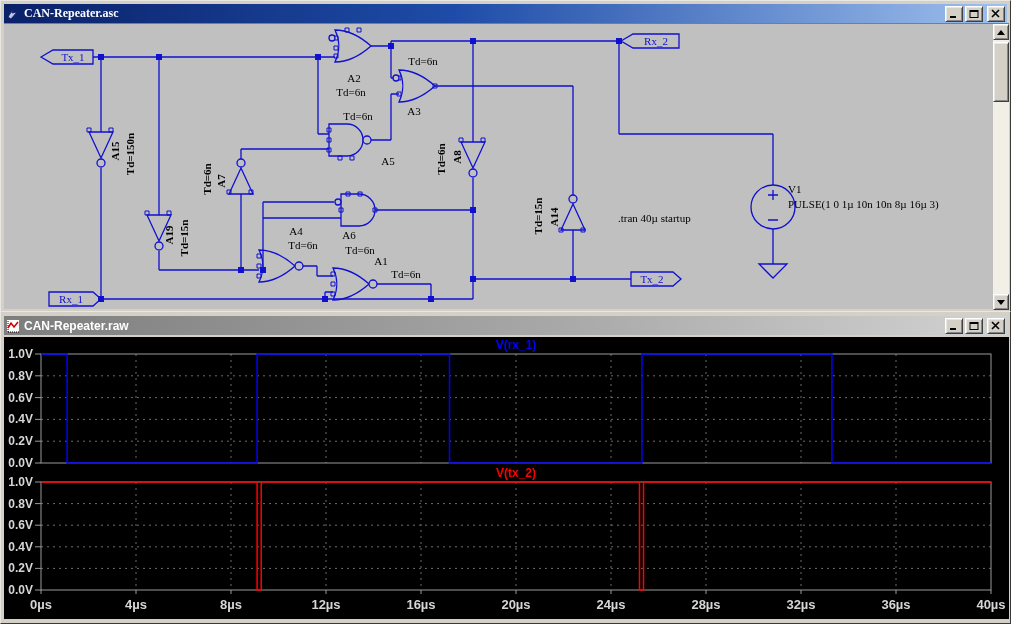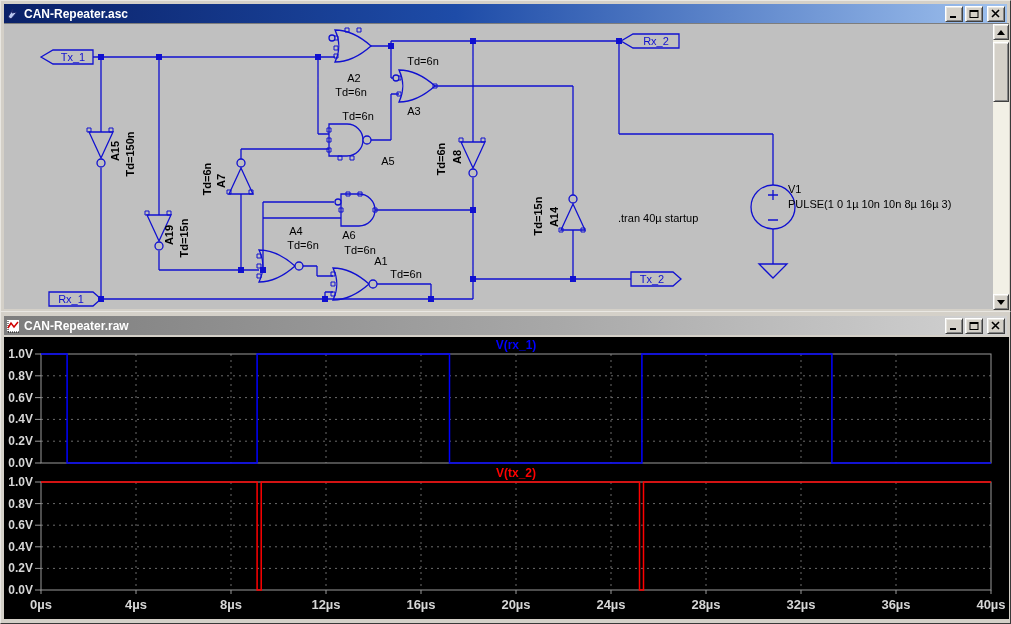--- a/index.html
+++ b/index.html
@@ -61,21 +61,21 @@
   .tick{stroke:#9a9a9a;stroke-width:1;}
   .frame{fill:none;stroke:#9a9a9a;stroke-width:1;}
   .ylab{fill:#d6d6d6;font:bold 12px "Liberation Sans",sans-serif;text-anchor:end;}
   .xlab{fill:#d6d6d6;font:bold 13px "Liberation Sans",sans-serif;text-anchor:middle;}
   .ptitle{font:bold 12px "Liberation Sans",sans-serif;text-anchor:middle;}
   .trace{fill:none;stroke-width:1.5;}
 </style>
 </head>
 <body>
 
-<div class="window" style="top:0;height:392px;">
+<div class="window" style="top:0;height:392px;font-family:Liberation Serif, serif;">
   <div class="titlebar active">
     <span>
       <svg width="14" height="14">
           <path d="M2,10 L7,2 L6,6 L11,5 L5,12 Z" fill="#b8c8f0" stroke="#1a246a"></path>
         </svg>
     </span>
     <span class="title">CAN-Repeater.asc</span>
     <span class="tb-btns">
       <span class="tb-btn">
         <svg width="10" height="10">

